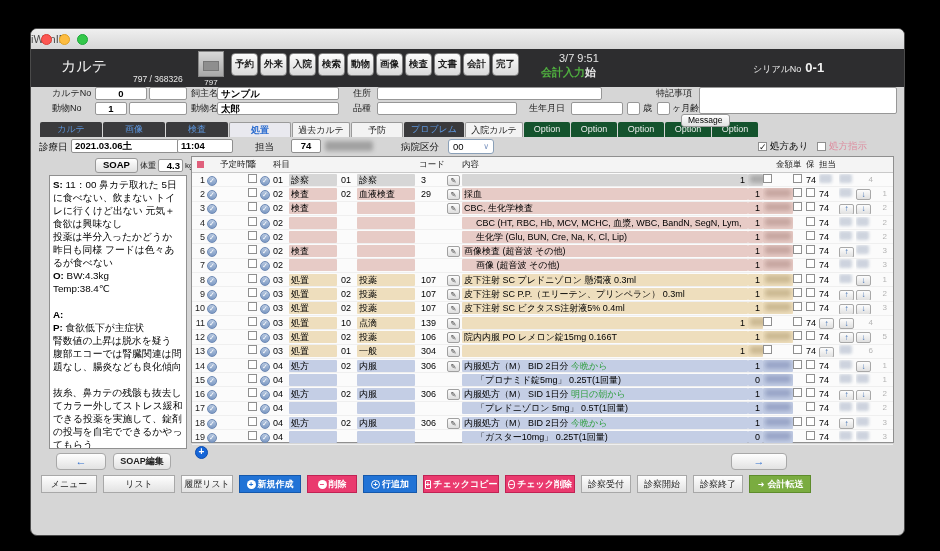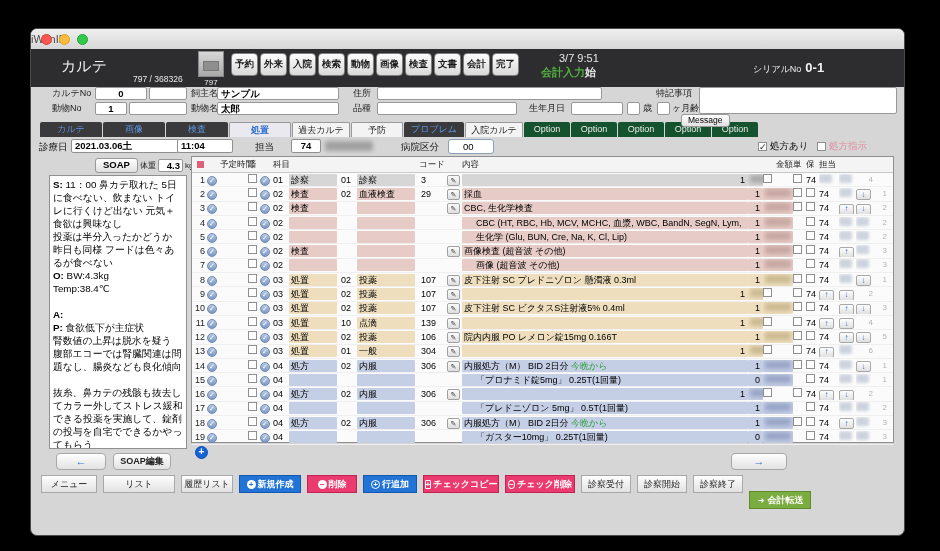--- a/index.html
+++ b/index.html
@@ -43,21 +43,21 @@
   .tab.dark{background:#14532d;color:#ececec;}
   .tab.dark-blue{background:#3a3a3c;color:#5c95dc;}
   .tab.light{background:#f3f3f3;color:#1a1a1a;border:1px solid #9a9a9a;border-bottom:none;}
   .tab.active{background:#e9e9ef;color:#2f6fd0;font-weight:bold;border:1px solid #9a9a9a;border-bottom:none;}
   
   .tb-label{position:absolute;font-size:9.5px;color:#111;line-height:15px;}
   .tb-field{position:absolute;height:14px;background:#fff;border:1px solid #8f8f8f;border-radius:2px;box-sizing:border-box;
             font-size:9.5px;font-weight:bold;line-height:12px;padding:0 3px;}
   .blurblob{position:absolute;background:#909090;filter:blur(2px);opacity:.75;border-radius:2px;}
   .selectbox{position:absolute;height:15px;width:46px;background:#fff;border:1px solid #8aa0b8;border-radius:3px;box-sizing:border-box;
-             font-size:9.5px;line-height:13px;padding:0 14px;}
+             font-size:9.5px;line-height:13px;padding:0 4px;}
   .selectbox .chev{float:right;color:#7d96c0;font-size:8px;}
   .cbrow{position:absolute;font-size:9.5px;line-height:14px;color:#111;display:flex;align-items:center;gap:3px;}
   .cbox{width:9px;height:9px;background:#fff;border:1px solid #8f8f8f;box-sizing:border-box;display:inline-block;position:relative;}
   .cbox.checked:after{content:"✓";position:absolute;left:0px;top:-3px;font-size:9px;color:#222;}
   .pinktext{color:#dd8ea0;}
   
   .soap-head{position:absolute;left:18px;top:128px;width:138px;height:16px;display:flex;align-items:center;gap:2px;padding-left:46px;}
   .soapbtn{height:15px;font-size:9.5px;font-weight:bold;background:linear-gradient(#fff,#e0e0e0);border:1px solid #999;
            border-radius:3px;padding:0 7px;font-family:inherit;line-height:12px;}
   .soap-head .lbl{font-size:8px;color:#222;}
@@ -75,21 +75,21 @@
   .c{height:12px;line-height:12px;box-sizing:border-box;overflow:hidden;white-space:nowrap;}
   .num{text-align:right;padding-right:2px;color:#222;}
   .cell{border-radius:1px;padding:0 2px;}
   .bg-gray .cell{background:#d6d6d6;}
   .bg-pink .cell{background:#e7cbc6;}
   .bg-tan  .cell{background:#eedebd;}
   .bg-blue .cell{background:#c4cee5;}
   .codeno{padding-left:2px;}
   .content.indent{padding-left:14px;}
   .qty{text-align:right;padding-right:3px;}
-  .green{color:#2e9e3e;margin-top:16px;}
+  .green{color:#2e9e3e;}
   .chk-ico{display:inline-block;width:10px;height:10px;border-radius:50%;background:linear-gradient(#b7c8e0,#7d9ac4);
            border:1px solid #6d89b4;box-sizing:border-box;color:#fff;font-size:7px;line-height:8px;text-align:center;}
   .pencilbtn{width:13px;height:11px;background:linear-gradient(#fcfcfc,#dedede);border:1px solid #a0a0a0;border-radius:2px;
              font-size:7px;line-height:9px;padding:0;color:#333;font-family:inherit;}
   .arrbtn{width:15px;height:11px;background:linear-gradient(#fdfdfd,#e0e0e0);border:1px solid #a8a8a8;border-radius:2px;
           font-size:8px;line-height:8px;padding:0;color:#3f6fb2;font-weight:bold;font-family:inherit;}
   .arrblur{display:inline-block;width:13px;height:9px;background:#c6cdd9;filter:blur(1.5px);opacity:.85;border-radius:2px;}
   .amtblur{display:inline-block;width:26px;height:8px;filter:blur(2px);opacity:.8;border-radius:2px;background:#9f9f9f;}
   .bg-pink .amtblur{background:#bf9e98;}
   .bg-tan .amtblur{background:#c3b089;}
@@ -445,20 +445,21 @@
           <span class="c"><span class="cbox"></span></span>
           <span class="c"><span class="chk-ico">✓</span></span>
           <span class="c">03</span>
           <span class="c cell">処置</span>
           <span></span>
           <span class="c">02</span>
           <span class="c cell">投薬</span>
           <span></span>
           <span class="c codeno">107</span>
           <span class="c"><button class="pencilbtn">✎</button></span>
+          <span class="c cell content">皮下注射 SC  P.P.（エリーテン、プリンペラン） 0.3ml</span>
           <span class="c cell qty">1</span>
           <span class="c cell"><span class="amtblur"></span></span>
           <span class="c"><span class="cbox"></span></span>
           <span class="c"><span class="cbox"></span></span>
           <span class="c">74</span>
           <span class="c"><button class="arrbtn">↑</button></span>
           <span class="c"><button class="arrbtn">↓</button></span>
           <span class="c idx">2</span>
         </div>
         <div class="trow bg-tan">
@@ -610,20 +611,21 @@
           <span class="c"><span class="cbox"></span></span>
           <span class="c"><span class="chk-ico">✓</span></span>
           <span class="c">04</span>
           <span class="c cell">処方</span>
           <span></span>
           <span class="c">02</span>
           <span class="c cell">内服</span>
           <span></span>
           <span class="c codeno">306</span>
           <span class="c"><button class="pencilbtn">✎</button></span>
+          <span class="c cell content">内服処方（M） SID 1日分 <span class="green">明日の朝から</span></span>
           <span class="c cell qty">1</span>
           <span class="c cell"><span class="amtblur"></span></span>
           <span class="c"><span class="cbox"></span></span>
           <span class="c"><span class="cbox"></span></span>
           <span class="c">74</span>
           <span class="c"><button class="arrbtn">↑</button></span>
           <span class="c"><button class="arrbtn">↓</button></span>
           <span class="c idx">2</span>
         </div>
         <div class="trow bg-blue">

